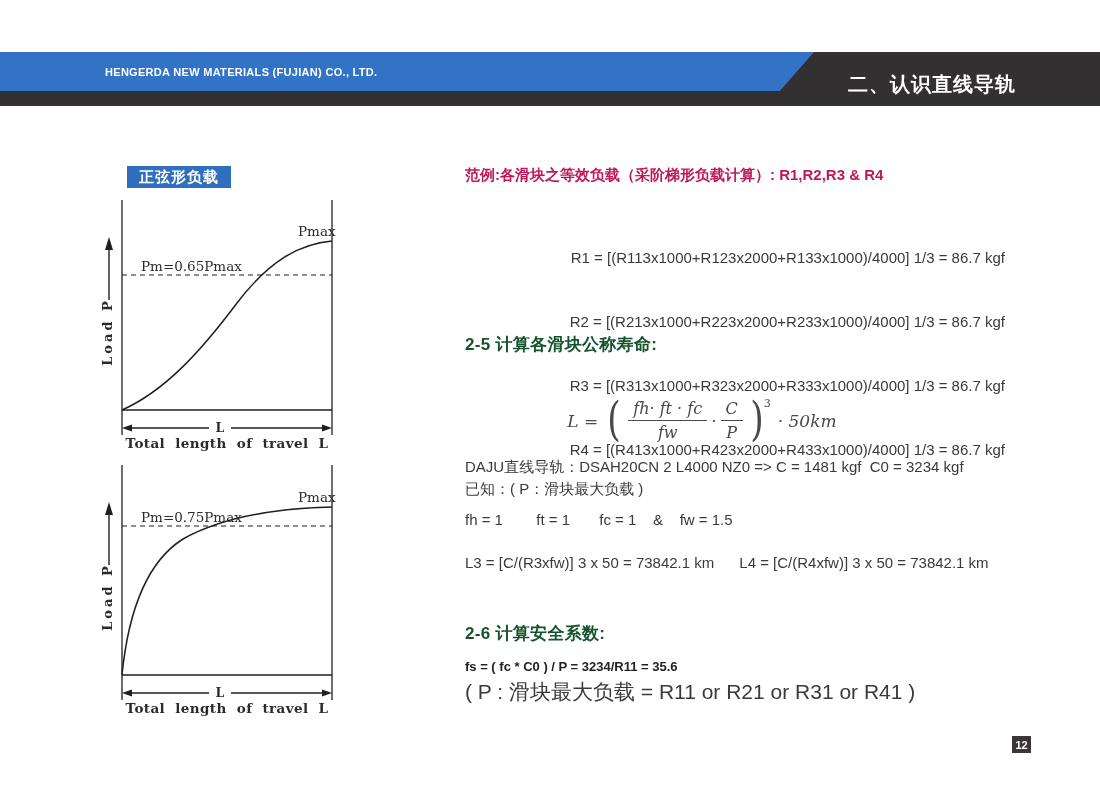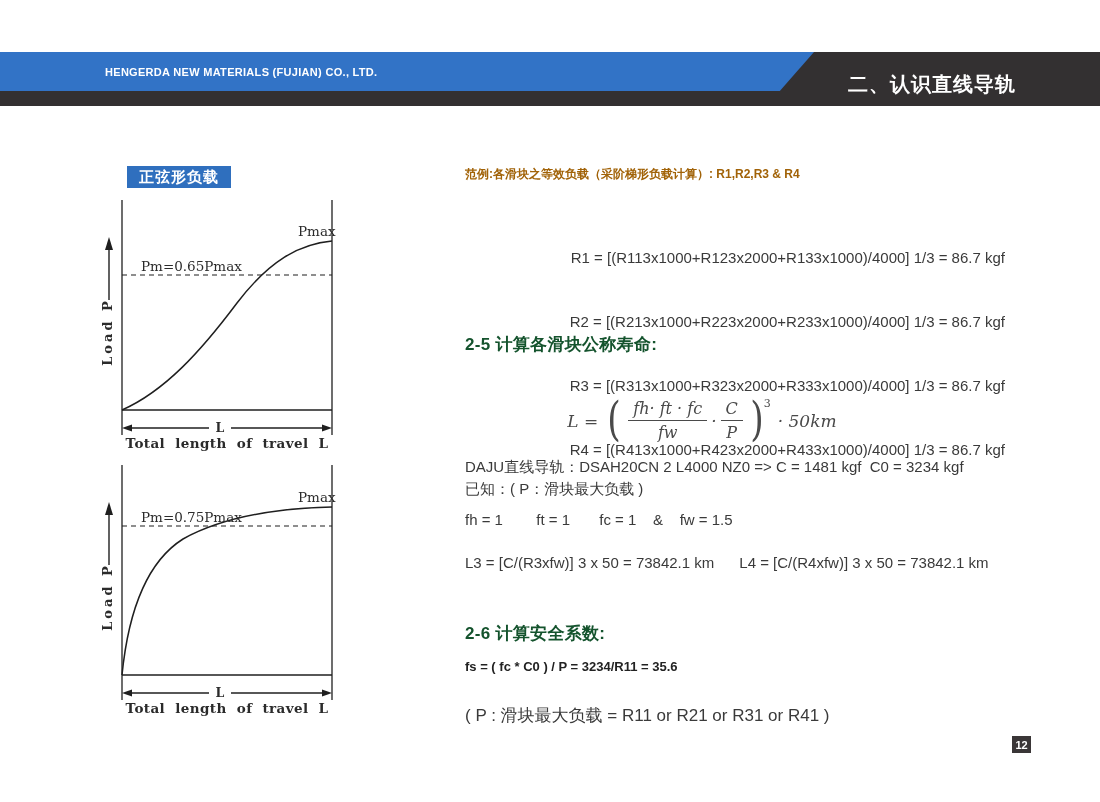--- a/index.html
+++ b/index.html
@@ -25,39 +25,39 @@
   .chart2 { left:85px; top:460px; }
   .chart text { font-family:"DejaVu Serif", serif; fill:#2b2b2b; }
   .pm-label { font-size:13.5px; fill:#3d3d3d; }
   .pmax-label { font-size:13.5px; }
   .loadp { font-size:13px; font-weight:bold; letter-spacing:3px; }
   .dimL { font-size:12.5px; font-weight:bold; }
   .xlabel { font-size:13.5px; font-weight:bold; word-spacing:5px; letter-spacing:.4px; }
 
   
   .rcol { position:absolute; left:465px; width:540px; color:#3a3a3a; }
-  .r-title { top:166px; font-size:12px; font-weight:bold; color:#a16207; }
+  .r-title { top:166px; font-size:15px; font-weight:bold; color:#be185d; }
   .r-eqs { top:204px; font-size:15px; line-height:21.4px; white-space:pre;text-align:right; }
   .h-blue { font-size:17px; font-weight:bold; color:#14532d; letter-spacing:.3px; }
   .h25 { top:333px; } .h26 { top:622px; }
   .formula { top:390px; display:flex; align-items:center; justify-content:center; padding-right:66px;
              font-family:"DejaVu Serif", serif; font-style:italic; color:#4a4a4a; font-size:17px; }
   .formula .paren { font-size:46px; font-weight:200; font-style:normal; line-height:46px;
                     transform:scaleX(.75); margin:0 1px; position:relative; top:-2px; }
   .frac { display:inline-flex; flex-direction:column; align-items:center; font-size:16px; margin:9px 4px; }
   .frac .num { padding:0 5px 2px; border-bottom:1px solid #4a4a4a; }
   .frac .den { padding-top:2px; }
   .f-exp { font-size:11px; position:relative; top:-17px; left:-3px; font-style:normal; }
   .f-lhs { margin-right:6px; }
   .f-tail { margin-left:4px; }
   .r-line { font-size:15px; white-space:pre; }
   .daju { top:458px; } .known { top:480px; }
   .factors { top:511px; } .l12 { top:532.5px; } .l34 { top:554px; }
   .fs-line { top:659px; font-size:13px; font-weight:bold; color:#222; }
-  .p-note { top:704px; font-size:17px; }
+  .p-note { top:678px; font-size:21px; }
 
   .page-num { position:absolute; left:1012px; top:736px; width:19px; height:17px; background:#3a3637;
               color:#fff; font-size:11px; font-weight:bold; display:flex; align-items:center;
               justify-content:center; }
 </style>
 </head>
 <body>
 
 <div class="page">
 

